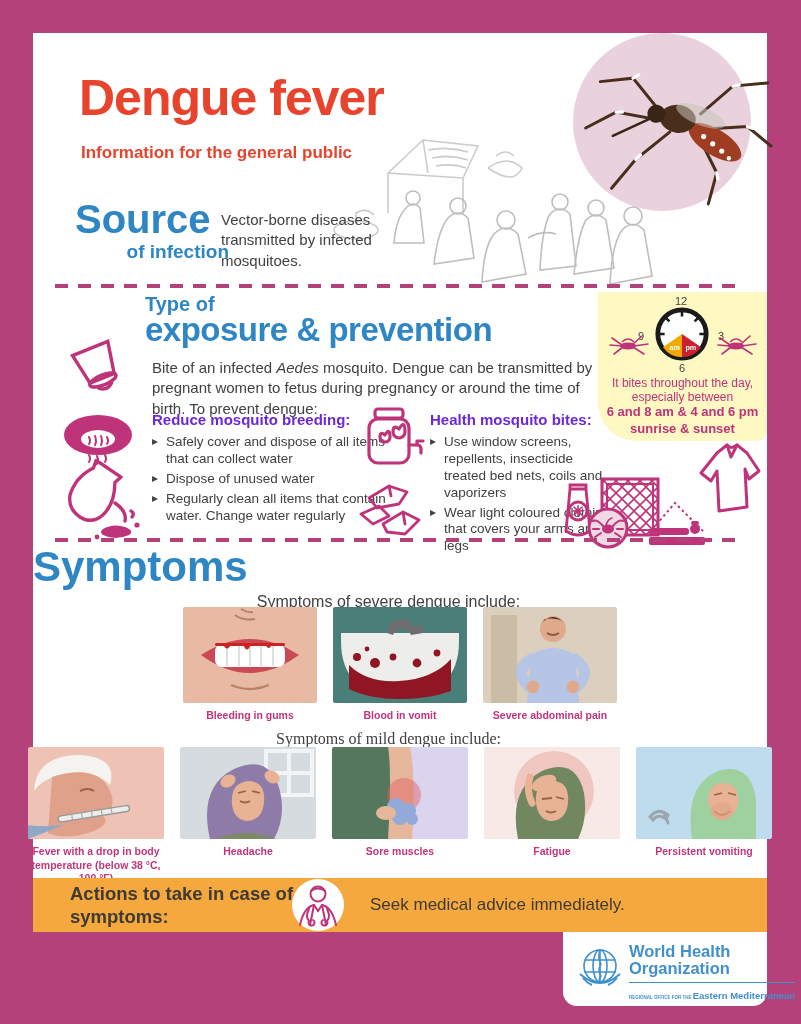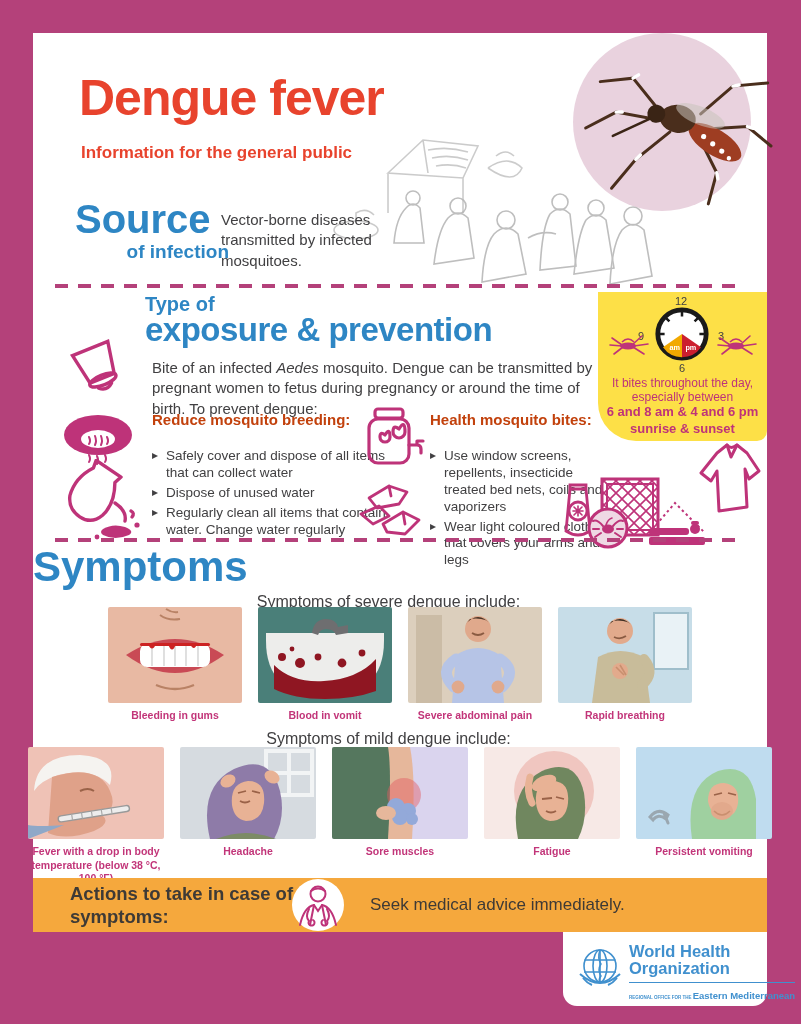--- a/index.html
+++ b/index.html
@@ -21,25 +21,25 @@
   .div1{left:22px;top:251px;width:690px;}
   .div2{left:22px;top:505px;width:690px;}
   
   .exp-top{left:112px;top:260px;font-size:20px;font-weight:bold;color:#2E86C4;}
   .exp-main{left:112px;top:278px;font-size:33px;font-weight:bold;color:#2E86C4;letter-spacing:-0.5px;}
   .exp-intro{left:119px;top:325px;width:450px;font-size:15px;line-height:1.35;color:#414042;}
   .italic{font-style:italic;}
   .list-block{width:240px;}
   .breeding{left:119px;top:378px;}
   .bites{left:397px;top:378px;width:182px;}
-  .list-head{font-size:15px;font-weight:bold;color:#c2410c;margin-bottom:20px;}
+  .list-head{font-size:15px;font-weight:bold;color:#6d28d9;margin-bottom:6px;}
   .blist div{position:relative;padding-left:14px;font-size:13.5px;line-height:1.25;color:#414042;margin-bottom:3px;}
   .blist div::before{content:"\25B8";position:absolute;left:0;top:0;font-size:12px;color:#414042;}
   
-  .fact-box{left:565px;top:259px;width:169px;height:149px;background:#fde047;border-radius:0 0 10px 38px;}
+  .fact-box{left:565px;top:259px;width:169px;height:149px;background:#fef9c3;border-radius:0 0 10px 38px;}
   .fact-box .num{position:absolute;font-size:11px;color:#414042;}
   .fact-text{position:absolute;left:0;top:84px;width:100%;text-align:center;color:#BE3379;}
   .fact-text .r{font-size:12px;line-height:1.18;}
   .fact-text .b{font-size:13px;font-weight:bold;line-height:1.25;}
   
   .sym-head{left:0;top:510px;width:734px;text-align:left;font-size:42px;font-weight:bold;color:#2E86C4;}
   .sym-sub{left:0;width:711px;text-align:center;font-size:16px;color:#414042;}
   .row{left:0;width:734px;display:flex;justify-content:center;gap:16px;}
   .card{margin:0;display:flex;flex-direction:column;align-items:center;}
   .card .img{border-radius:2px;overflow:hidden;}
@@ -331,39 +331,23 @@
             <path d="M57,18 Q70,2 83,18 Q78,10 62,12 Z" fill="#4A3526"></path>
             <path d="M64,26 q6,4 12,0" stroke="#8A5B42" stroke-width="1.8" fill="none"></path>
             <path d="M44,96 L48,48 Q70,34 92,48 L96,96 Z" fill="#B6C4E6"></path>
             <path d="M48,52 Q30,64 46,80 M92,52 Q110,64 94,80" stroke="#B6C4E6" stroke-width="11" fill="none" stroke-linecap="round"></path>
             <circle cx="50" cy="80" r="6.4" fill="#E0A98C"></circle>
               <circle cx="90" cy="80" r="6.4" fill="#E0A98C"></circle>
           </svg>
         </div>
         <figcaption>Severe abdominal pain</figcaption>
       </figure>
-      <figure class="card sev">
-        <div class="img">
-          <svg width="134" height="96" viewBox="0 0 134 96">
-              <rect width="134" height="96" fill="#C7DDE8"></rect>
-            <rect x="96" y="6" width="34" height="56" fill="#E9F2F6" stroke="#9FBECB" stroke-width="2"></rect>
-            <circle cx="62" cy="24" r="13" fill="#E2AA8C"></circle>
-            <path d="M49,20 Q62,4 75,20 Q70,12 54,14 Z" fill="#3E2E22"></path>
-            <path d="M56,30 q6,3 12,-1" stroke="#8A5B42" stroke-width="1.8" fill="none"></path>
-            <path d="M34,96 L40,50 Q62,38 86,50 L92,96 Z" fill="#C8BC9A"></path>
-            <path d="M86,52 Q98,66 84,78" stroke="#C8BC9A" stroke-width="10" fill="none" stroke-linecap="round"></path>
-            <circle cx="62" cy="64" r="8" fill="#E2AA8C"></circle>
-            <path d="M58,60 l8,8 M62,58 l6,10" stroke="#C98F6F" stroke-width="1.6"></path>
-          </svg>
-        </div>
-        <figcaption>Rapid breathing</figcaption>
-      </figure>
-    </div>
-
-    <div class="abs sym-sub" style="top:697px;">Symptoms of mild dengue include:</div>
+    </div>
+
+    <div class="abs sym-sub" style="top:697px;font-family:Liberation Serif, serif;">Symptoms of mild dengue include:</div>
 
     <div class="abs row" style="top:714px;">
       <figure class="card mild">
         <div class="img">
           <svg width="136" height="92" viewBox="0 0 136 92">
               <rect width="136" height="92" fill="#EFC2B6"></rect>
             <path d="M6,44 Q8,8 52,8 Q90,10 82,38 Q64,20 30,28 Q12,34 6,44 Z" fill="#F5F3F0"></path>
             <path d="M24,30 Q70,16 82,44 Q90,62 74,68 Q84,76 66,84 Q38,94 20,86 Z" fill="#DFA189"></path>
             <path d="M52,44 q8,-4 14,0" stroke="#9A6248" stroke-width="2" fill="none"></path>
             <g transform="rotate(-9 64 68)">

